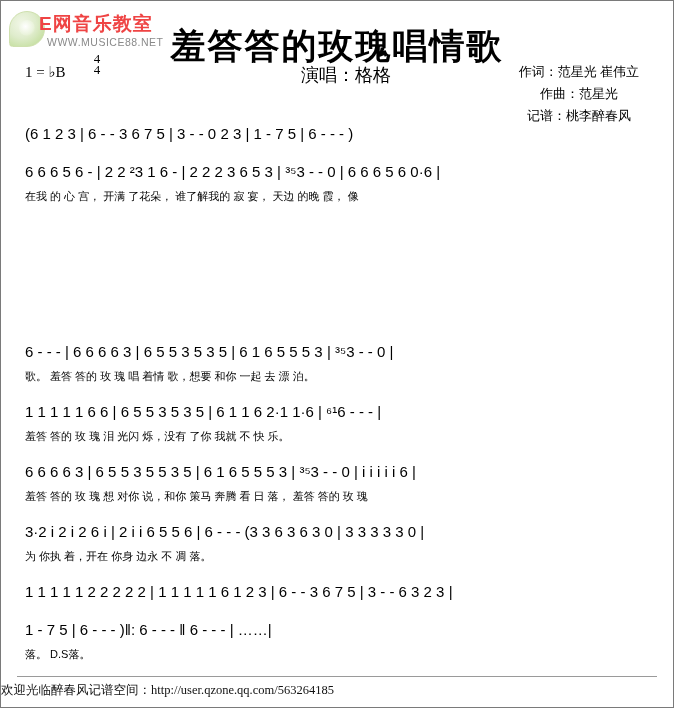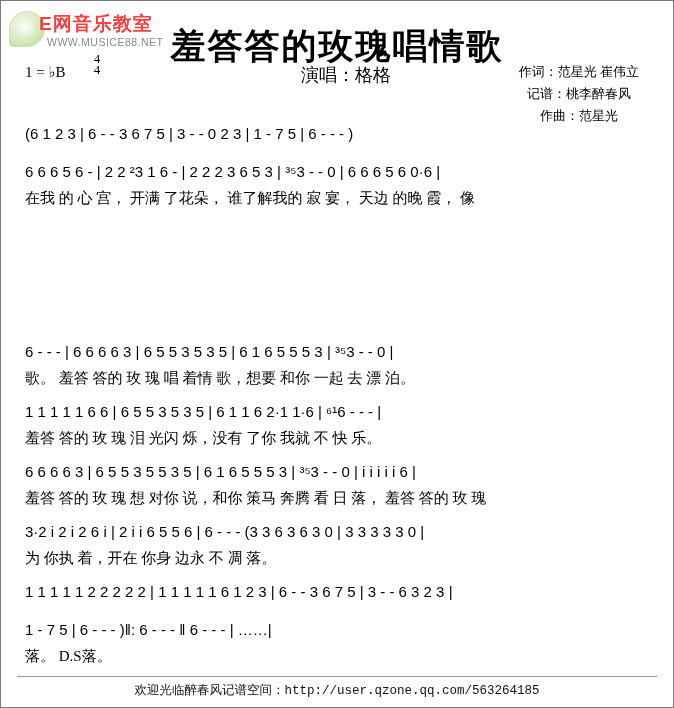--- a/index.html
+++ b/index.html
@@ -83,31 +83,30 @@
   .notes{
     position:absolute;left:24px;right:28px;
     font-family:Liberation Sans, sans-serif;
     font-size:15px;
     letter-spacing:0px;
     white-space:nowrap;
     font-weight:500;
   }
   .lyrics{
     position:absolute;left:24px;right:36px;
-    font-family:Liberation Serif, serif;
-    font-size:15px;
+    font-family:Liberation Sans, sans-serif;
+    font-size:11px;
     white-space:nowrap;
     letter-spacing:0px;
   }
   .footer{
     position:absolute;left:0;right:0;bottom:8px;
-    text-align:center;
     font-size:12.5px;
     color:#111;
-    font-family:Liberation Mono, monospace;
+    font-family:Liberation Serif, serif;
   }
   .hr{
     position:absolute;left:16px;right:16px;bottom:30px;height:1px;background:#9a9a9a;
   }
 </style>
 </head>
 <body>
 
 <div id="sheet">
 
@@ -122,22 +121,22 @@
   <div class="key-sig">1 = ♭B</div>
   <div class="time-sig">
     <div>4</div>
     <div>4</div>
   </div>
 
   <div class="singer">演唱：格格</div>
 
   <div class="credits">
     <div>作词：范星光  崔伟立</div>
+    <div>作曲：范星光</div>
     <div>记谱：桃李醉春风</div>
-    <div>作曲：范星光</div>
   </div>
 
   <div class="staff">
 
     <div class="notes" style="top:2px">(6 1 2 3  |  6  -  -  3 6 7 5  |  3  - - 0 2 3  |  1  -  7 5 |  6  -  -  - )</div>
 
     <div class="notes" style="top:40px">6 6 6 5 6 - | 2 2  ²3 1 6 - | 2 2 2 3 6 5 3 | ³⁵3 -  -  0 | 6 6 6 5 6 0·6 |</div>
     <div class="lyrics" style="top:66px">在我 的 心 宫，        开满  了花朵，     谁了解我的 寂      宴，             天边 的晚 霞，    像</div>
 
 

